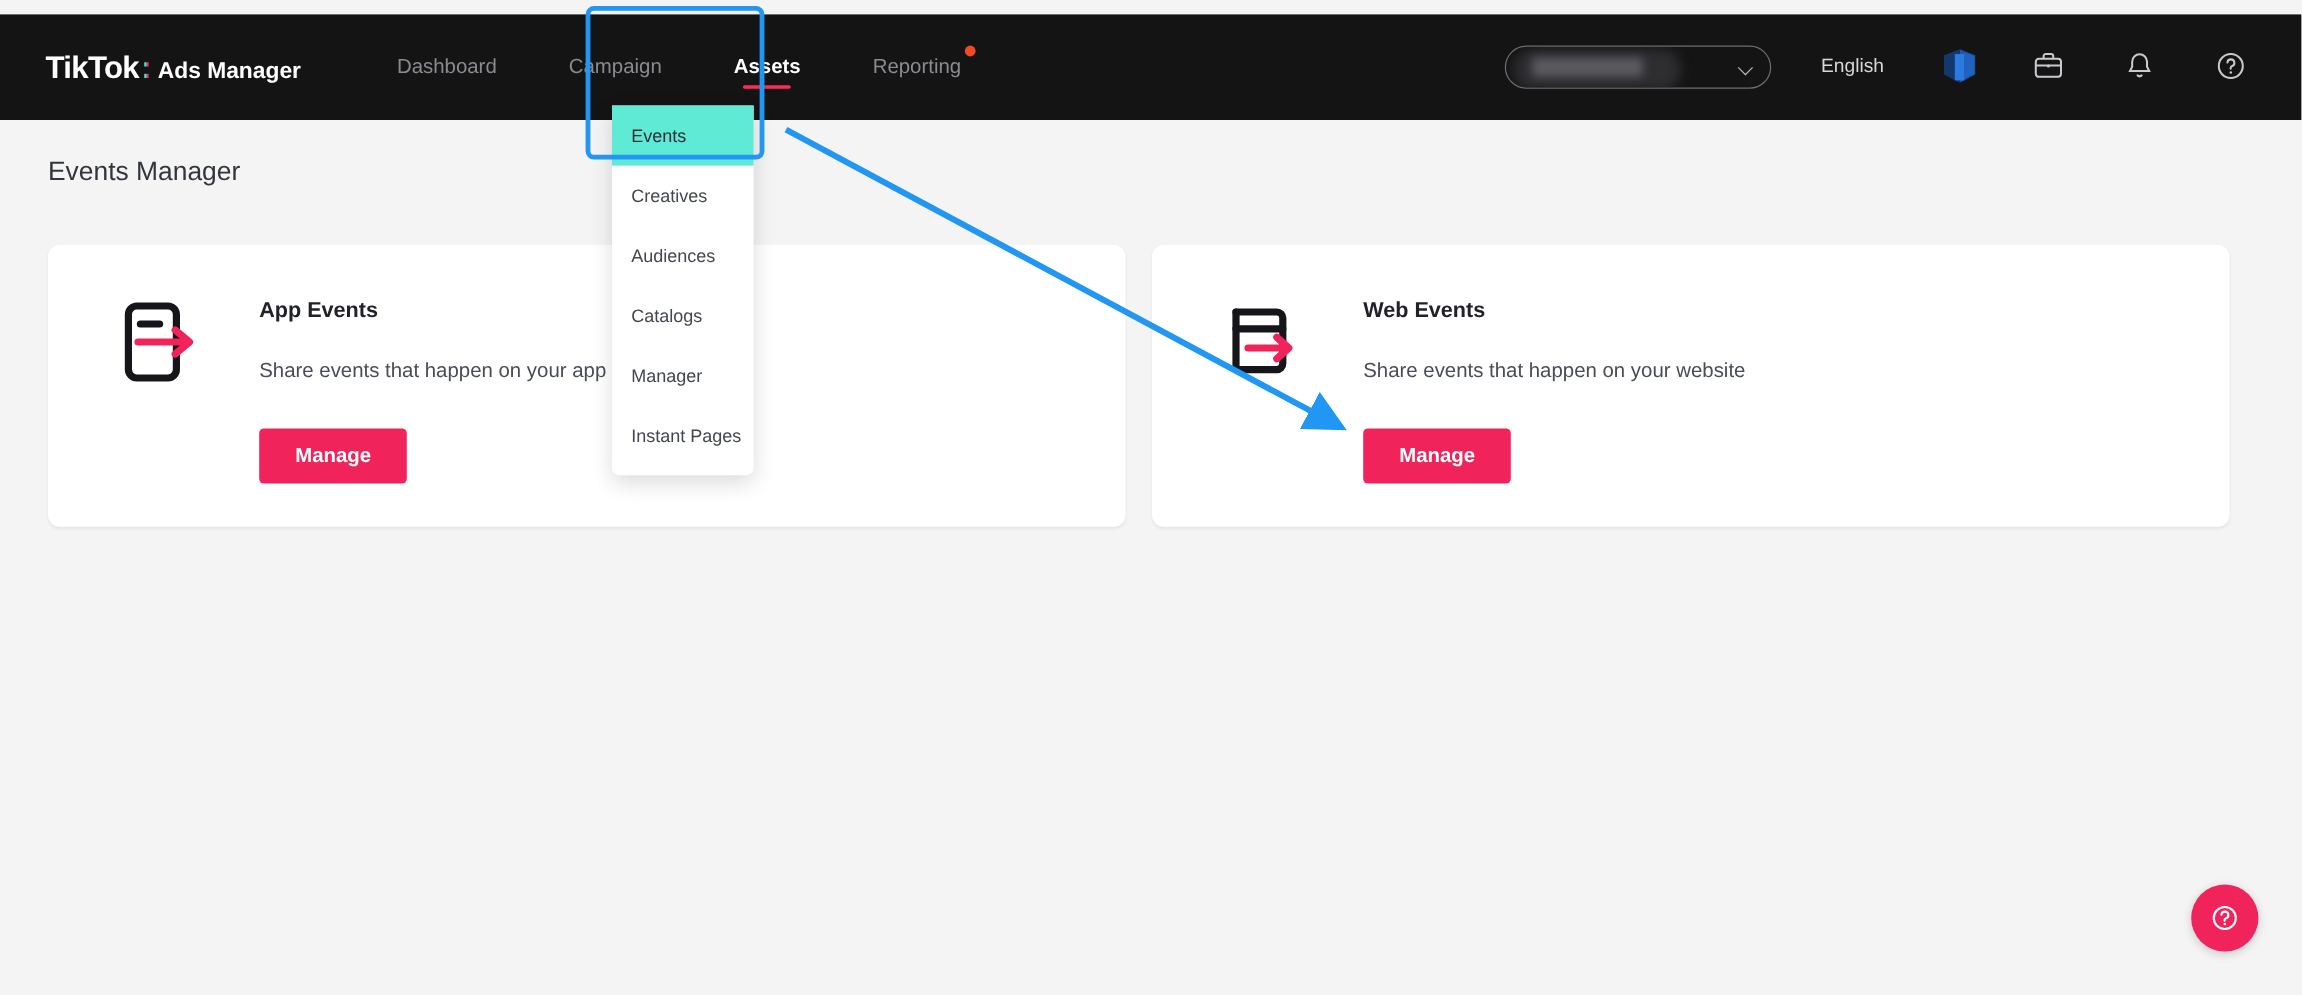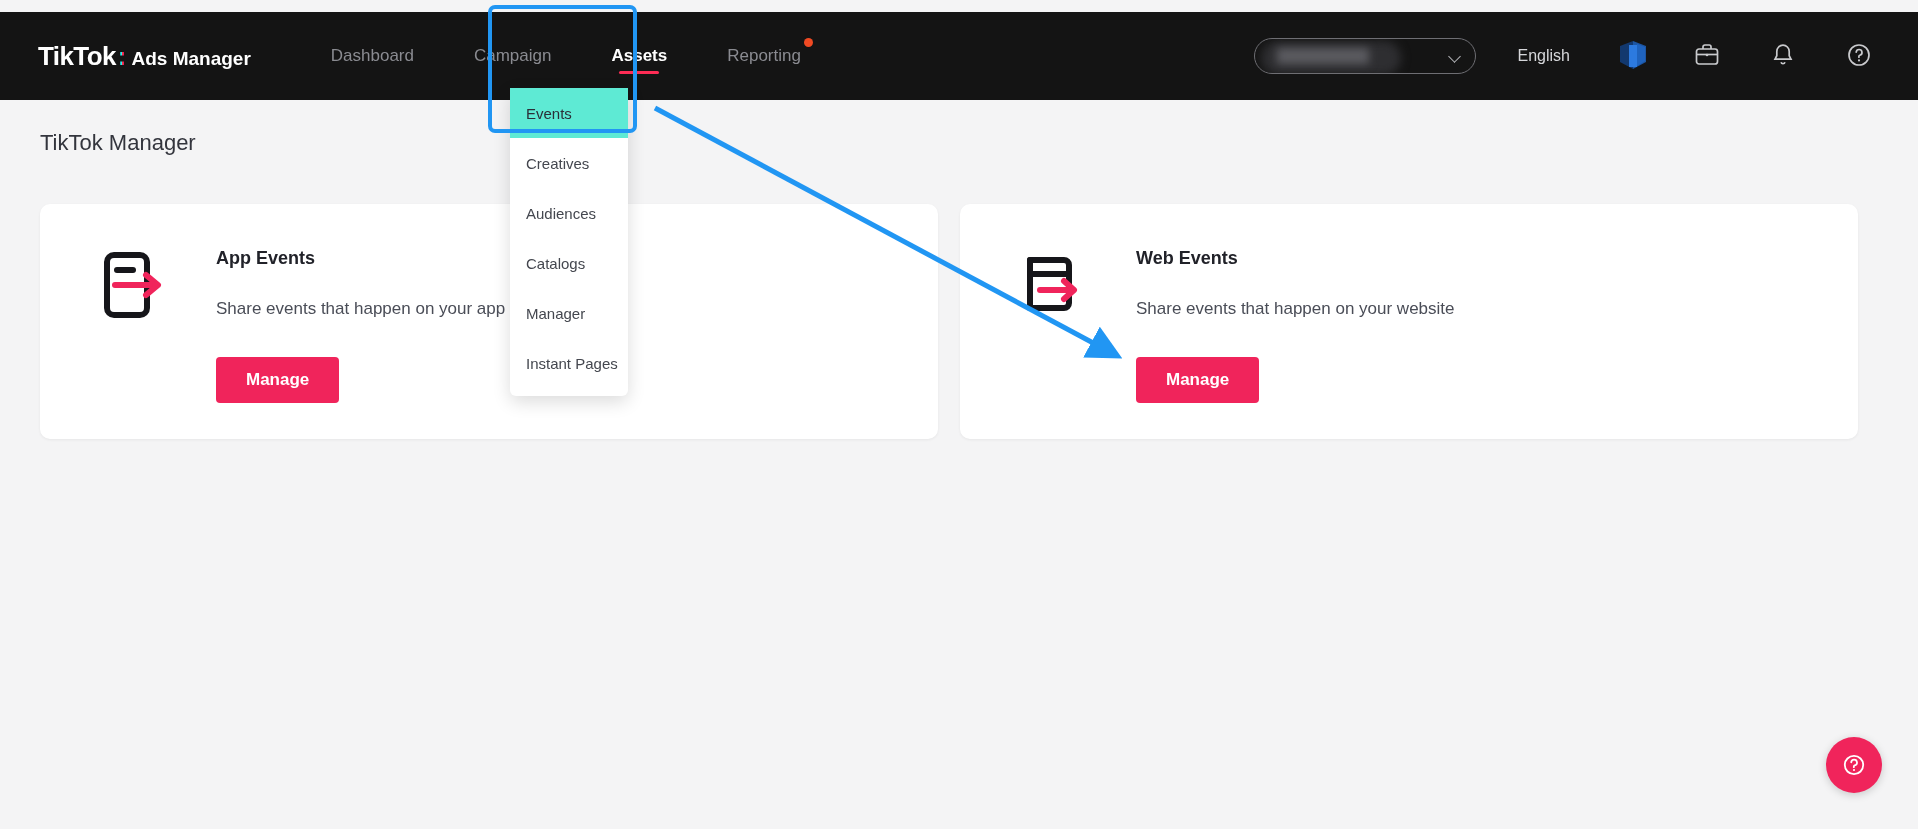--- a/index.html
+++ b/index.html
@@ -211,21 +211,21 @@
       <span>Catalogs</span>
     </div>
     <div class="dd-item">
       <span>Manager</span>
     </div>
     <div class="dd-item">
       <span>Instant Pages</span>
     </div>
   </div>
 
-  <div class="page-title">TikTok Manager</div>
+  <div class="page-title">Events Manager</div>
 
   <div class="cards">
 
     <div class="card">
       <div class="card-icon">
         <svg viewBox="0 0 64 70" width="64" height="70">
           <path d="M14 5h26a7 7 0 0 1 7 7v46a7 7 0 0 1-7 7H14a7 7 0 0 1-7-7V12a7 7 0 0 1 7-7z" fill="none" stroke="#16161a" stroke-width="6" stroke-linejoin="round"></path>
           <path d="M17 20h16" stroke="#16161a" stroke-width="6" stroke-linecap="round"></path>
           <path d="M15 35h41" stroke="#f0245b" stroke-width="6" stroke-linecap="round"></path>
           <path d="M46 25l12 10-12 10" fill="none" stroke="#f0245b" stroke-width="6" stroke-linecap="round" stroke-linejoin="round"></path>

